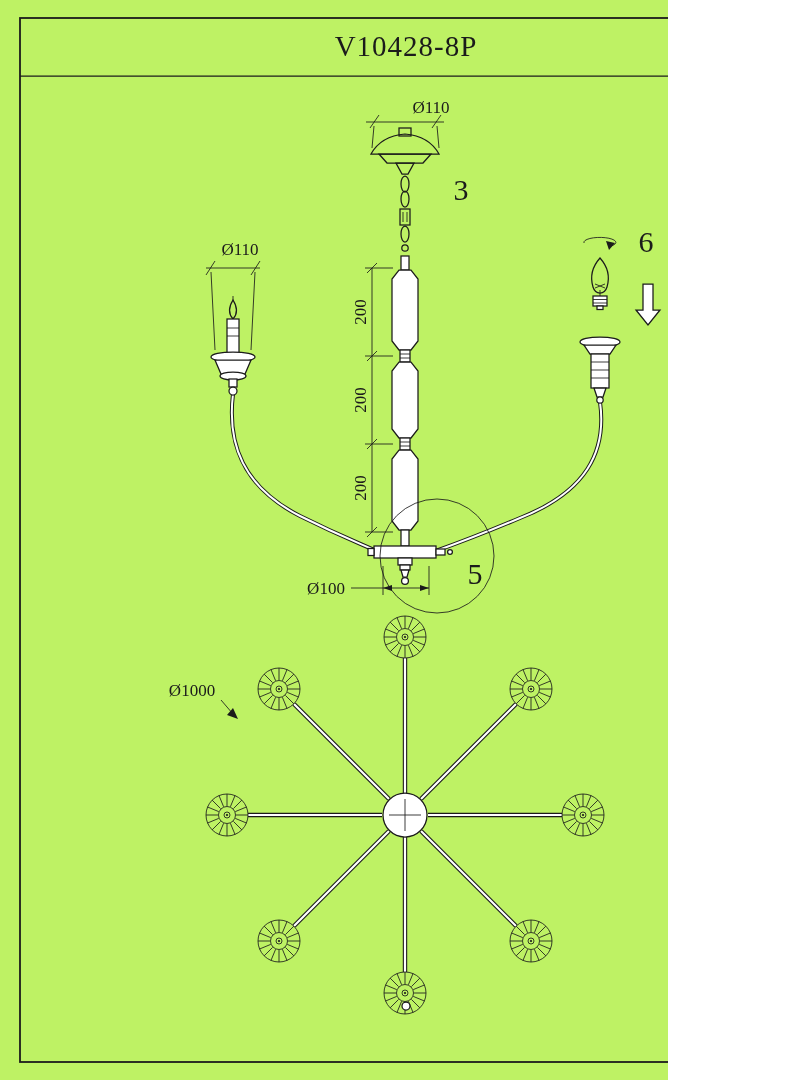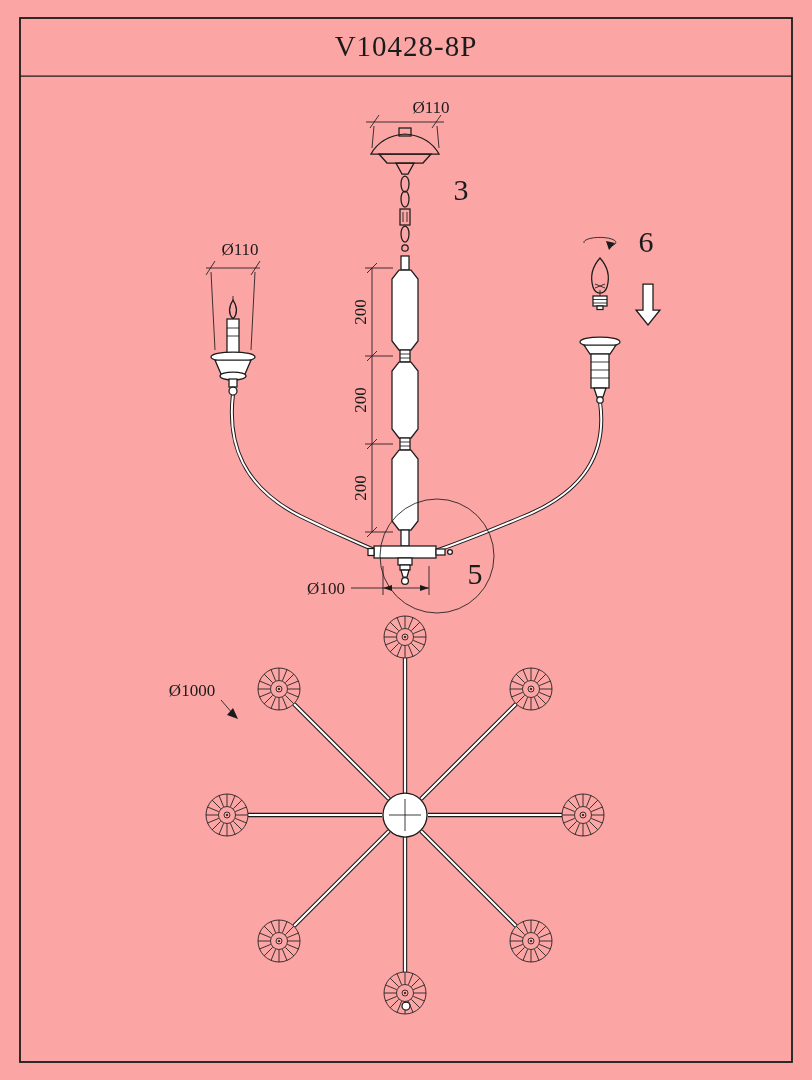--- a/index.html
+++ b/index.html
@@ -1,16 +1,16 @@
 <!DOCTYPE html>
 <html><head>
 <meta charset="utf-8">
 <style>
   html,body{margin:0;padding:0;background:#ffffff;}
-  .page{position:relative;width:812px;height:1080px;background:#fca5a5;overflow:hidden;}
+  .page{position:relative;width:668px;height:1080px;background:#bef264;overflow:hidden;}
   svg{display:block;}
   svg text{font-family:"Liberation Serif","DejaVu Serif",serif;fill:#1b1b1b;}
   .ln{stroke:#1b1b1b;stroke-width:1.25;fill:none;}
   .lnf{stroke:#1b1b1b;stroke-width:1.25;fill:#fff;}
   .thin{stroke:#1b1b1b;stroke-width:0.85;fill:none;}
   .blk{fill:#1b1b1b;stroke:none;}
   .dbl{stroke:#1b1b1b;stroke-width:4.4;fill:none;}
   .dbl-in{stroke:#ffffff;stroke-width:2.2;fill:none;}
   .dbl-arm{stroke:#1b1b1b;stroke-width:4.0;fill:none;}
   .dbl-arm-in{stroke:#ffffff;stroke-width:2.0;fill:none;}

